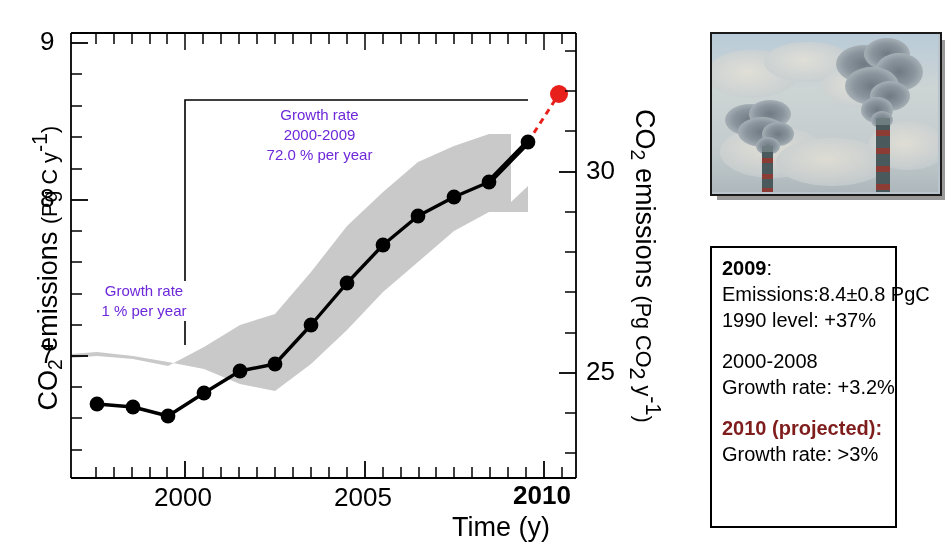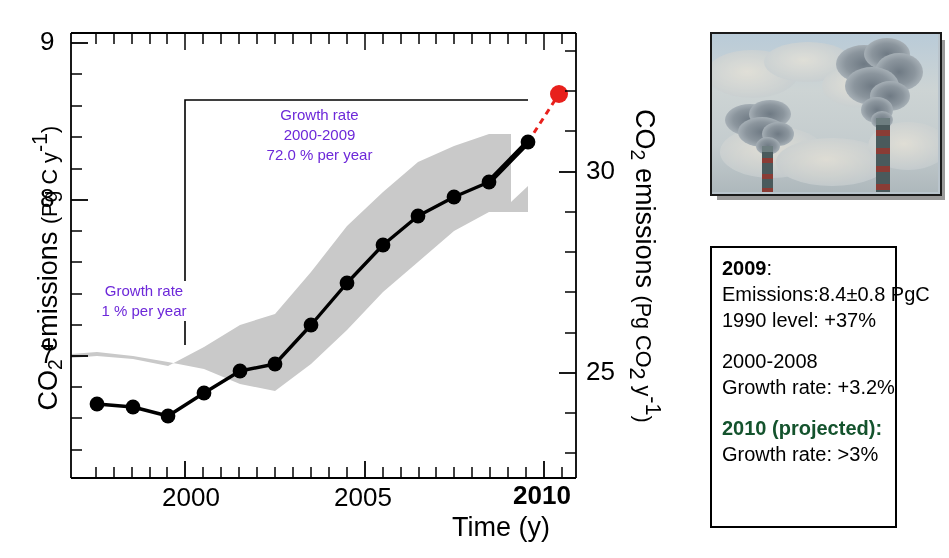--- a/index.html
+++ b/index.html
@@ -61,21 +61,21 @@
     position:absolute;left:5px;top:172px;width:187px;height:282px;
     background:#ffffff;border:2px solid #000;box-sizing:border-box;
     padding:7px 0 0 10px;
     margin-top:46px;
   }
   .info-line{
     font-size:20px;line-height:1.30;white-space:nowrap;color:#000;
     font-family:"Liberation Sans","DejaVu Sans",sans-serif;
   }
   .info-line.bold{font-weight:bold;}
-  .info-line.red{color:#14532d;font-weight:bold;}
+  .info-line.red{color:#7f1d1d;font-weight:bold;}
   .info-gap{height:15px;}
 </style>
 </head>
 <body>
 
 <div class="figure">
 
   <div id="chart-panel">
 
     <svg id="chart-svg" width="690" height="558" viewBox="0 0 690 558">
@@ -220,21 +220,21 @@
       </g>
     </svg>
 
     <div class="ticklab" style="left:40px;top:26px;">9</div>
     <div class="ticklab" style="left:40px;top:183px;">8</div>
     <div class="ticklab" style="left:40px;top:339px;">7</div>
 
     <div class="ticklab" style="left:586px;top:155px;">30</div>
     <div class="ticklab" style="left:586px;top:356px;">25</div>
 
-    <div class="ticklab" style="left:162px;top:482px;">2000</div>
+    <div class="ticklab" style="left:154px;top:482px;">2000</div>
     <div class="ticklab" style="left:334px;top:482px;">2005</div>
     <div class="ticklab" style="left:513px;top:480px;font-weight:bold;">2010</div>
 
     <div class="axis-title" id="ylabel-left"><span>CO</span><span class="sub">2</span><span> emissions</span> <span class="unit">(Pg C y</span><span class="unit sup">-1</span><span class="unit">)</span></div>
 
     <div class="axis-title" id="ylabel-right"><span>CO</span><span class="sub">2</span><span> emissions</span> <span class="unit">(Pg CO</span><span class="unit sub">2</span><span class="unit"> y</span><span class="unit sup">-1</span><span class="unit">)</span></div>
 
     <div class="axis-title" id="xlabel">Time (y)</div>
 
     <div class="annot" id="annot-2000">

